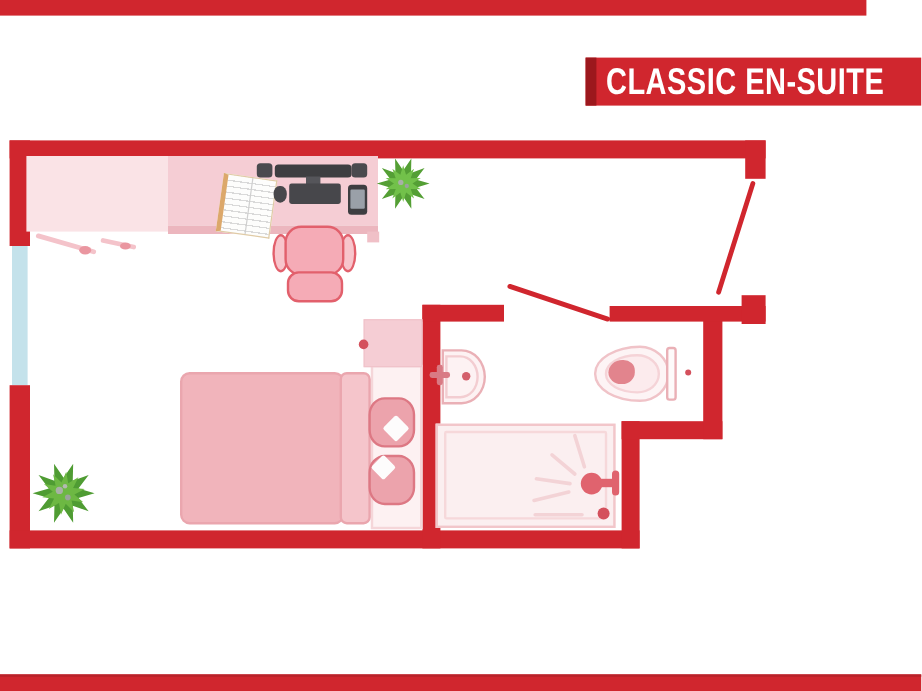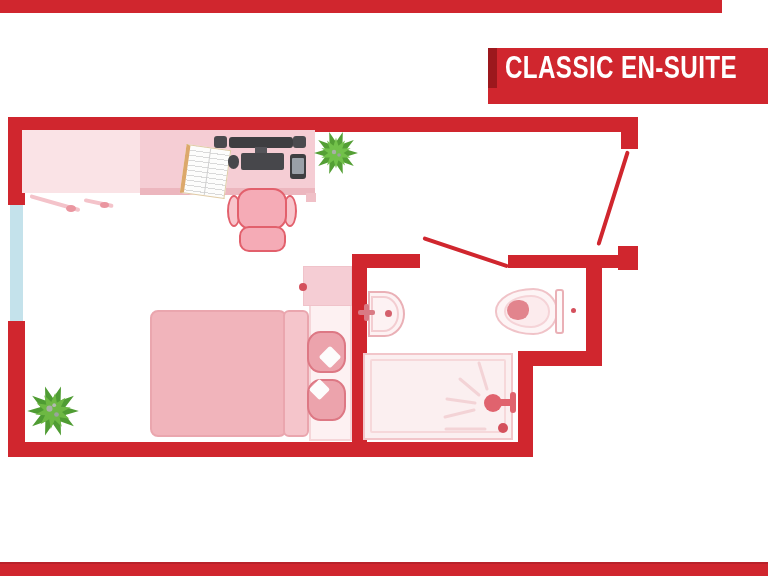--- a/index.html
+++ b/index.html
@@ -1,21 +1,21 @@
 <!DOCTYPE html>
 <html><head>
 <meta charset="utf-8">
 <style>
   html,body{margin:0;padding:0;background:#ffffff;}
   #stage{position:relative;width:768px;height:576px;background:#ffffff;overflow:hidden;
          font-family:"Liberation Sans",sans-serif;}
   .abs{position:absolute;}
   .wall{position:absolute;background:#d0262e;}
   .doorline{position:absolute;height:4px;background:#d0262e;transform-origin:0 50%;border-radius:2px;}
-  #banner{position:absolute;left:488px;top:48px;width:280px;height:56px;background:#d0262e;}
+  #banner{position:absolute;left:488px;top:48px;width:280px;height:40px;background:#d0262e;}
   #banner .shadowstrip{position:absolute;left:0;top:0;width:9px;height:40px;background:#9c181d;}
   #banner .titletext{position:absolute;left:17px;top:0;height:40px;line-height:40px;
       color:#ffffff;font-weight:bold;font-size:31px;letter-spacing:0.5px;white-space:nowrap;
       transform:scaleX(0.78);transform-origin:0 50%;}
   .deskleft{background:#fae3e6;}
   .deskright{background:#f5cdd4;}
   .pillow{position:absolute;background:#eca3ac;border:2px solid #dd7884;border-radius:35%;box-sizing:border-box;}
   .diamond{position:absolute;background:#fdfcfc;transform:rotate(45deg);border-radius:2px;}
   .chairpart{position:absolute;background:#f5abb6;border:2.5px solid #e2606c;box-sizing:border-box;}
   .fixture{position:absolute;background:#fdf2f3;border:2px solid #eab0b6;box-sizing:border-box;}

